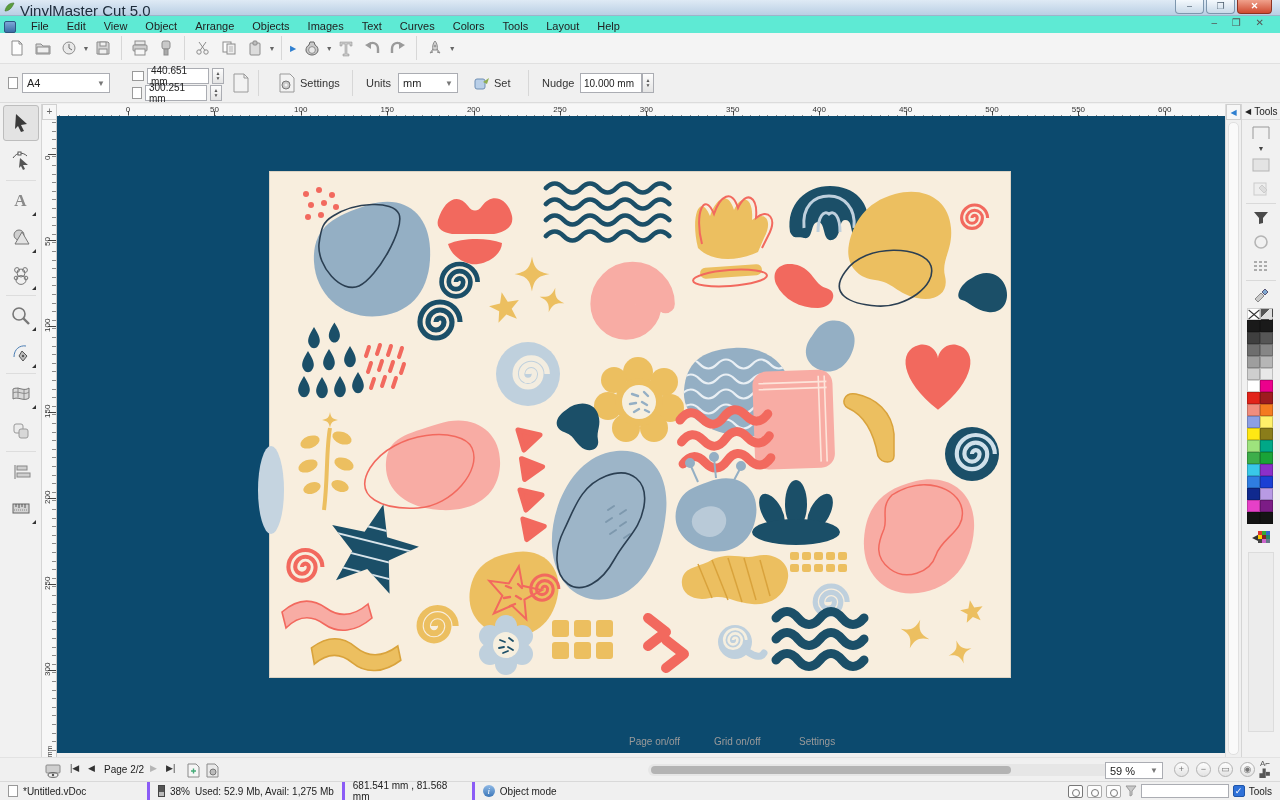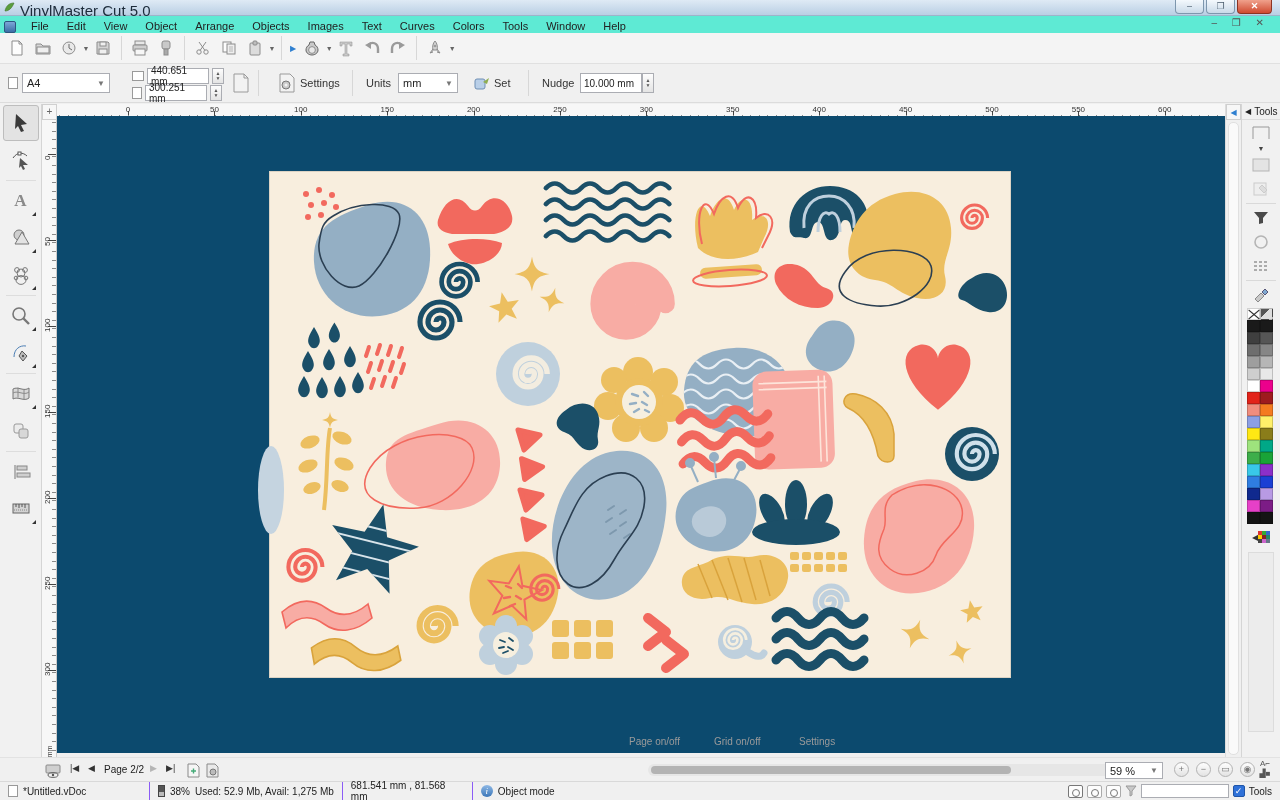--- a/index.html
+++ b/index.html
@@ -77,21 +77,21 @@
   .navg{position:absolute;top:5px;font-size:9px;color:#333;}
   .navg.dis{color:#b5b5b5;}
   #page-label{position:absolute;left:104px;top:6px;font-size:10px;color:#222;}
   #hscroll{position:absolute;left:648px;top:6px;width:500px;height:12px;background:#e6e6e6;border-radius:6px;}
   #hscroll .thumb{position:absolute;left:3px;top:2px;width:360px;height:8px;background:#b3b3b3;border-radius:4px;}
   #zoom-combo{position:absolute;left:1105px;top:4px;width:58px;height:17px;}
   .roundbtn{position:absolute;top:4px;width:15px;height:15px;border:1px solid #b3b3b3;border-radius:50%;background:linear-gradient(#fefefe,#e3e3e3);color:#777;font-size:9px;text-align:center;line-height:13px;}
   #pb-right{position:absolute;right:2px;top:1px;width:26px;color:#555;font-size:8px;line-height:10px;text-align:center;}
   
   #statusbar{position:absolute;left:0;top:781px;width:1280px;height:19px;background:#f0f0f0;border-top:1px solid #d9d9d9;display:flex;align-items:center;font-size:10px;color:#222;}
-  .sseg{display:flex;align-items:center;gap:5px;height:100%;padding:0 8px;border-right:1px solid #8b5cf6;}
+  .sseg{display:flex;align-items:center;gap:5px;height:100%;padding:0 8px;border-right:3px solid #8b5cf6;}
   .docico{width:10px;height:12px;background:#fff;border:1px solid #999;}
   .memico{width:7px;height:12px;background:linear-gradient(#555 60%,#bbb 60%);border:1px solid #444;}
   .infoico{width:12px;height:12px;border-radius:50%;background:linear-gradient(#8fb9e6,#3b76b8);color:#fff;font-size:9px;font-style:italic;text-align:center;line-height:12px;font-family:"Liberation Serif",serif;}
   #sb-right{margin-left:auto;display:flex;align-items:center;gap:4px;padding-right:8px;}
   .layerico{width:15px;height:13px;border:1px solid #aaa;background:#fdfdfd;position:relative;border-radius:2px;}
   .layerico::after{content:"";position:absolute;left:3px;top:3px;width:6px;height:6px;border:1px solid #777;border-radius:50%;}
   #sb-input{width:88px;height:14px;background:#fff;border:1px solid #abadb3;}
   .chk{width:12px;height:12px;background:#2f71d8;border:1px solid #1f55a8;border-radius:2px;color:#fff;font-size:9px;text-align:center;line-height:11px;}
   svg{overflow:visible;}
 </style>
@@ -115,21 +115,21 @@
       <span class="menu-item">Edit</span>
       <span class="menu-item">View</span>
       <span class="menu-item">Object</span>
       <span class="menu-item">Arrange</span>
       <span class="menu-item">Objects</span>
       <span class="menu-item">Images</span>
       <span class="menu-item">Text</span>
       <span class="menu-item">Curves</span>
       <span class="menu-item">Colors</span>
       <span class="menu-item">Tools</span>
-      <span class="menu-item">Window</span>
+      <span class="menu-item">Layout</span>
       <span class="menu-item">Help</span>
     </span>
   <span id="mdi-controls">–  ❐  ✕</span>
 </div>
 
 <div id="toolbar">
   <div class="tbtn">
       <svg width="16" height="16">
         <path d="M3,1 h7 l3,3 v11 h-10 z" fill="#fdfdfd" stroke="#8c8c8c"></path>
         <path d="M10,1 v3 h3" fill="none" stroke="#8c8c8c"></path>

